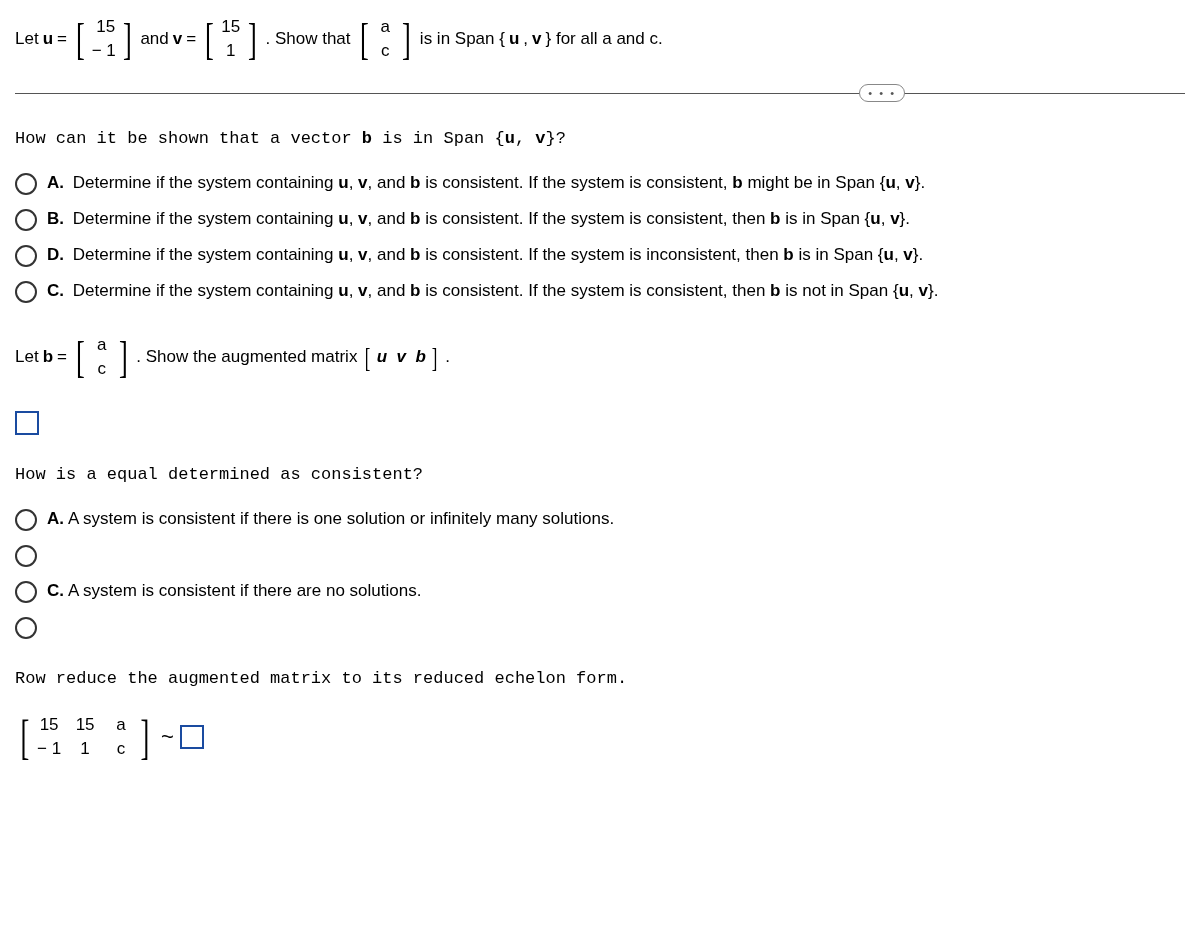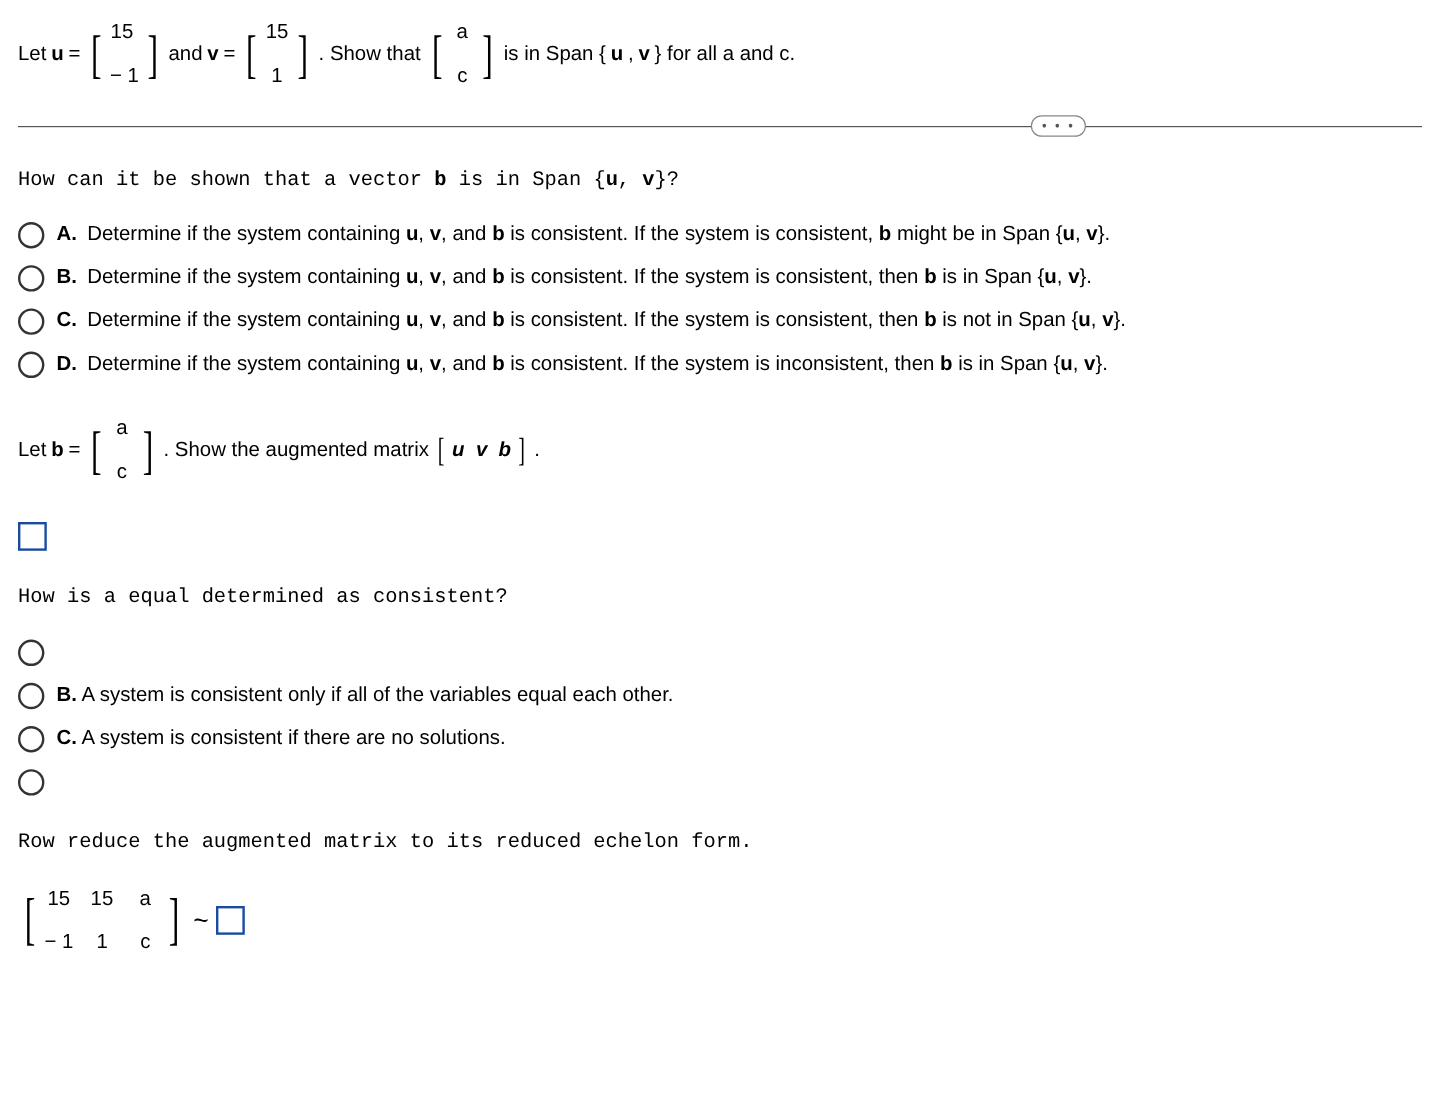--- a/index.html
+++ b/index.html
@@ -26,22 +26,22 @@
   .bracket {
     font-size: 44px;
     font-weight: 300;
     line-height: 0.75;
     font-family: 'Times New Roman', serif;
     transform: scaleX(0.6);
   }
   .matrix-content {
     display: flex;
     flex-direction: column;
-    align-items: flex-start;
-    gap: 16px;
+    align-items: flex-end;
+    gap: 4px;
     padding: 2px 4px;
   }
   .matrix-row {
     display: flex;
     gap: 12px;
   }
   .matrix-cell {
     min-width: 20px;
     text-align: center;
   }
@@ -178,29 +178,29 @@
   <div class="option">
     <span class="radio"></span>
     <span>
       <span class="option-label">B.</span>
       <span>Determine if the system containing </span><span class="bold">u</span><span>, </span><span class="bold">v</span><span>, and </span><span class="bold">b</span><span> is consistent. If the system is consistent, then </span><span class="bold">b</span><span> is in Span {</span><span class="bold">u</span><span>, </span><span class="bold">v</span><span>}.</span>
     </span>
   </div>
   <div class="option">
     <span class="radio"></span>
     <span>
+      <span class="option-label">D.</span>
+      <span>Determine if the system containing </span><span class="bold">u</span><span>, </span><span class="bold">v</span><span>, and </span><span class="bold">b</span><span> is consistent. If the system is inconsistent, then </span><span class="bold">b</span><span> is in Span {</span><span class="bold">u</span><span>, </span><span class="bold">v</span><span>}.</span>
+    </span>
+  </div>
+  <div class="option">
+    <span class="radio"></span>
+    <span>
       <span class="option-label">C.</span>
       <span>Determine if the system containing </span><span class="bold">u</span><span>, </span><span class="bold">v</span><span>, and </span><span class="bold">b</span><span> is consistent. If the system is consistent, then </span><span class="bold">b</span><span> is not in Span {</span><span class="bold">u</span><span>, </span><span class="bold">v</span><span>}.</span>
-    </span>
-  </div>
-  <div class="option">
-    <span class="radio"></span>
-    <span>
-      <span class="option-label">D.</span>
-      <span>Determine if the system containing </span><span class="bold">u</span><span>, </span><span class="bold">v</span><span>, and </span><span class="bold">b</span><span> is consistent. If the system is inconsistent, then </span><span class="bold">b</span><span> is in Span {</span><span class="bold">u</span><span>, </span><span class="bold">v</span><span>}.</span>
     </span>
   </div>
 </div>
 
 <div class="question-row">
   <span>Let </span>
   <span class="bold">b</span>
   <span> = </span>
   <span class="matrix">
     <span class="bracket">[</span>
@@ -223,24 +223,24 @@
 
 <div style="margin:20px 0 30px 0;">
   <span class="square-input"></span>
 </div>
 
 <div class="section-text">How is a equal determined as consistent?</div>
 
 <div class="options">
   <div class="option">
     <span class="radio"></span>
-  </div>
-  <div class="option">
-    <span class="radio"></span>
-    <span><span class="option-label">B.</span><span>A system is consistent only if all of the variables equal each other.</span></span>
+    <span><span class="option-label">A.</span><span>A system is consistent if there is one solution or infinitely many solutions.</span></span>
+  </div>
+  <div class="option">
+    <span class="radio"></span>
   </div>
   <div class="option">
     <span class="radio"></span>
     <span><span class="option-label">C.</span><span>A system is consistent if there are no solutions.</span></span>
   </div>
   <div class="option">
     <span class="radio"></span>
   </div>
 </div>
 

